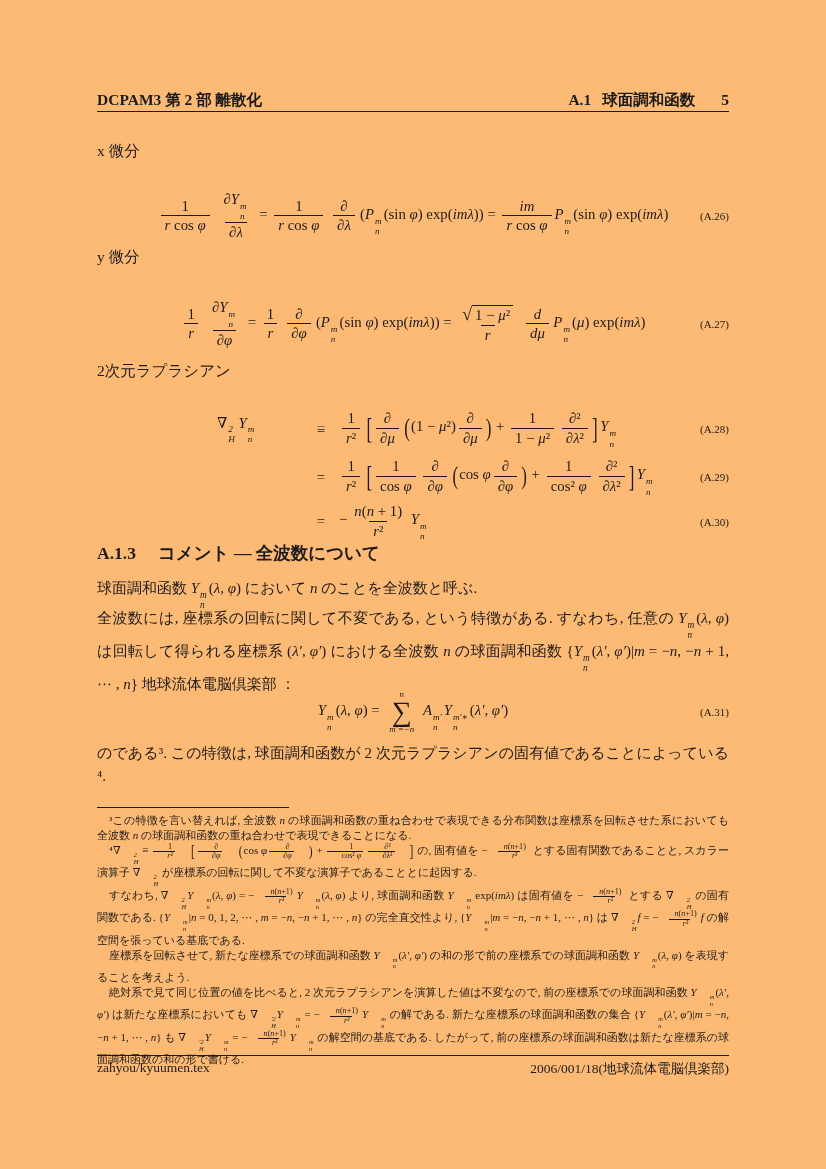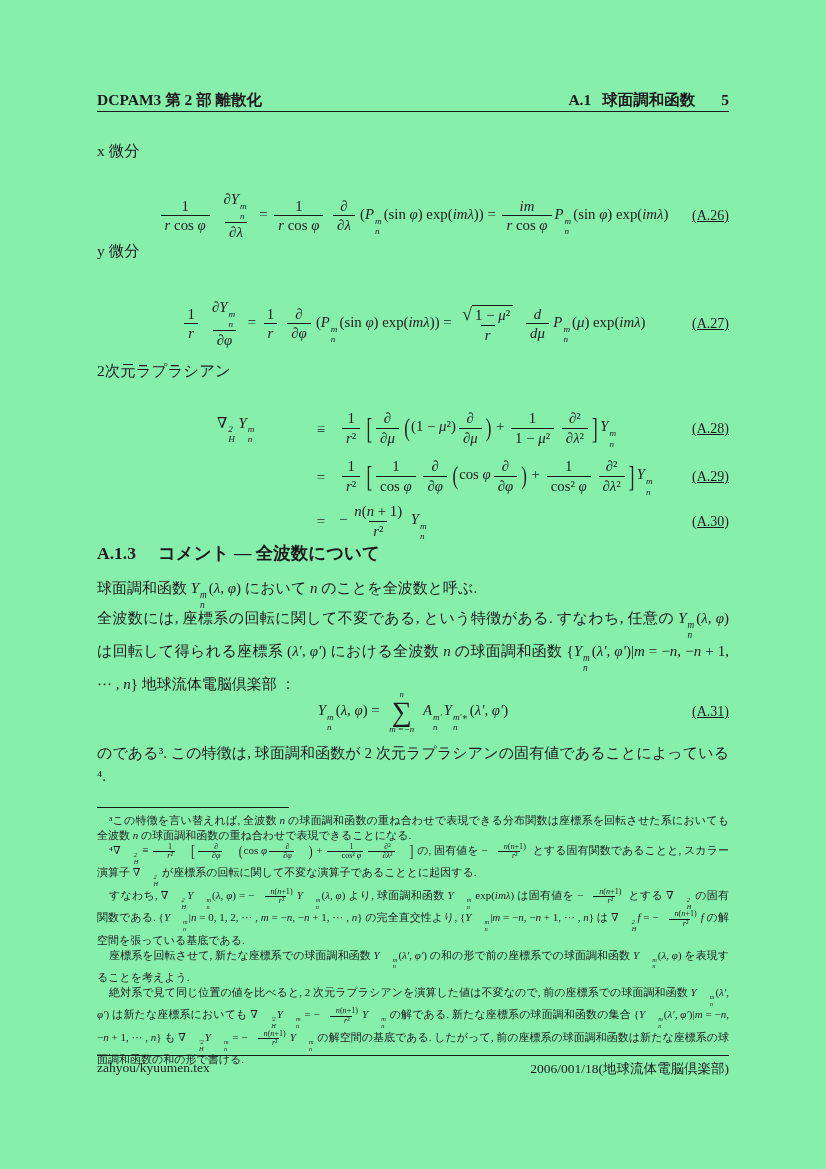--- a/index.html
+++ b/index.html
@@ -2,34 +2,34 @@
 <html><head>
 <meta charset="utf-8">
 <style>
   * { margin:0; padding:0; box-sizing:border-box; }
   html,body { background:#ffffff; }
   body {
     width:826px; height:1169px; position:relative; overflow:hidden;
     font-family:"Liberation Serif","DejaVu Serif",serif;
     color:#1b1b1b;
   }
-  .page { position:absolute; inset:0; background:#86efac; }
+  .page { position:absolute; inset:0; background:#fdba74; }
   .abs { position:absolute; left:97px; right:97px; }
   .rule { border-top:1.4px solid #1b1b1b; height:0; }
   .header { display:flex; justify-content:space-between; font-weight:bold; font-size:15.5px; }
   .hright { display:inline-flex; align-items:baseline; }
   .hsec-title { margin-left:11px; }
   .pgno { margin-left:26px; }
   .label { font-weight:normal; font-size:15.5px; }
   .sechead { font-weight:bold; font-size:17.5px; display:flex; align-items:baseline; }
   .sectitle { margin-left:22px; }
   .body { font-size:15px; line-height:1.55; text-align:justify; }
   .eqrow { display:flex; align-items:center; justify-content:center; font-size:14.8px; }
   .eq { white-space:nowrap; }
-  .eqtag { position:absolute; right:0; top:50%; transform:translateY(-50%); font-size:14px;text-decoration:underline; }
+  .eqtag { position:absolute; right:0; top:50%; transform:translateY(-50%); font-size:11px; }
   .eqgroup { display:flex; flex-direction:column; gap:2px; }
   .eqr { position:relative; display:flex; align-items:center; padding-left:120px; font-size:14.8px; }
   .eqr .lhs { display:inline-block; width:86px; white-space:nowrap; }
   .eqr .op { display:inline-block; width:36px; text-align:center; }
   .eqr .rhs { white-space:nowrap; }
   .r1,.r2 { min-height:46px; } .r3 { min-height:36px; }
   
   .mt { font-style:normal; }
   .mi { font-style:italic; }
   .ss { display:inline-flex; flex-direction:column; align-items:flex-start;
@@ -99,21 +99,21 @@
         </span><span class="mt">(sin </span><span class="mi">φ</span><span class="mt">) exp(</span><span class="mi">imλ</span><span class="mt">)) = </span><span class="frac">
           <span class="fnum"><span class="mi">im</span></span>
           <span class="fden"><span class="mi">r</span><span class="mt"> cos </span><span class="mi">φ</span></span>
         </span><span class="mi">P</span><span class="ss">
           <span class="ssu">m</span>
           <span class="ssl">n</span>
         </span><span class="mt">(sin </span><span class="mi">φ</span><span class="mt">) exp(</span><span class="mi">imλ</span><span class="mt">)</span></span>
     <span class="eqtag">(A.26)</span>
   </div>
 
-  <div class="abs label" style="top:241px">y 微分</div>
+  <div class="abs label" style="top:247px">y 微分</div>
 
   <div class="abs eqrow" style="top:295px;height:58px">
     <span class="eq"><span class="frac">
           <span class="fnum"><span class="mt">1</span></span>
           <span class="fden"><span class="mi">r</span></span>
         </span><span class="msp" style="width: 0.2em;"></span><span class="frac">
           <span class="fnum"><span class="mt">∂</span><span class="mi">Y</span><span class="ss">
               <span class="ssu">m</span>
               <span class="ssl">n</span>
             </span></span>

